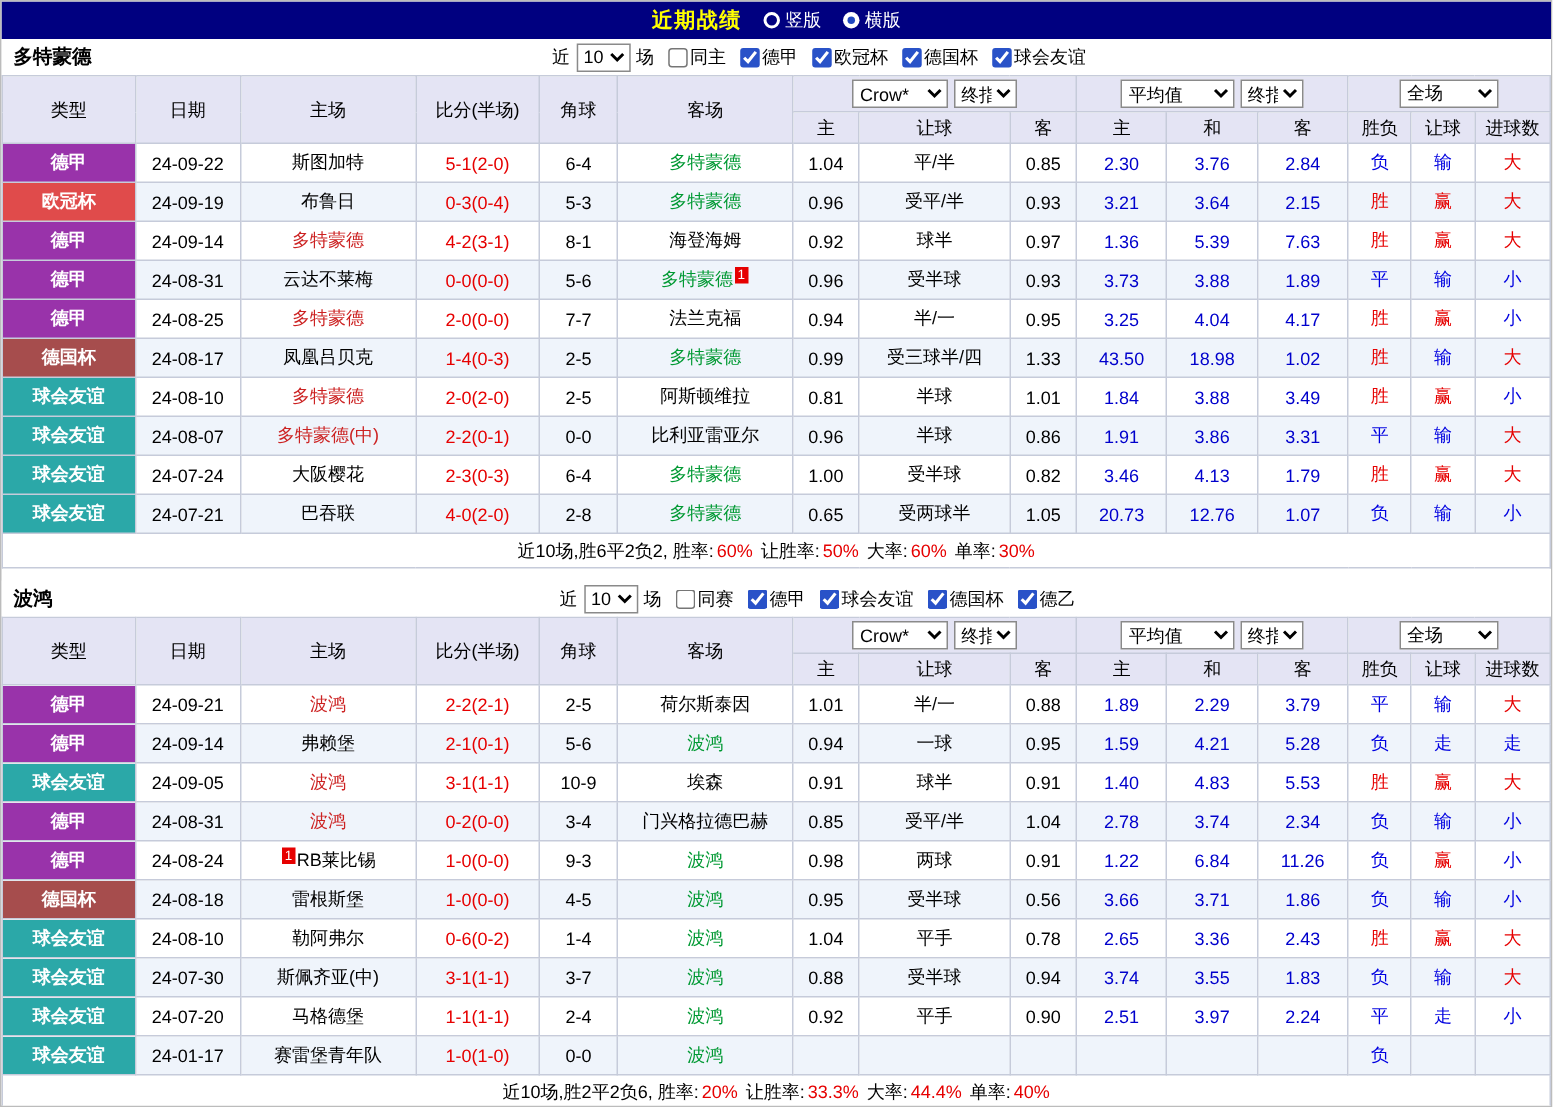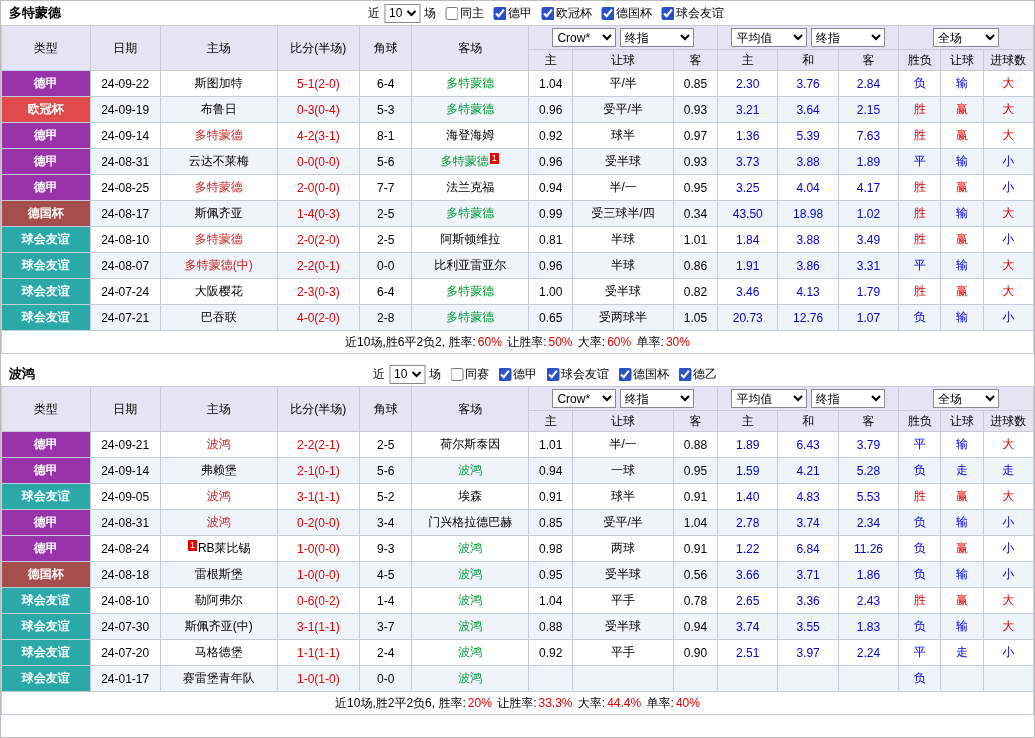--- a/index.html
+++ b/index.html
@@ -25,37 +25,50 @@
   .fcheck{display:flex;align-items:center;cursor:pointer;}
   .fcheck input{width:13px;height:13px;margin:0 2px 0 7px;accent-color:#2952c8;}
 
   
   table.grid{width:100%;border-collapse:collapse;table-layout:fixed;font-size:12px;}
   table.grid th,table.grid td{border:1px solid #c6cbda;text-align:center;padding:0 1px;overflow:hidden;white-space:nowrap;}
   table.grid thead th{background:#e4e4f4;font-weight:normal;color:#000;}
   table.grid thead tr.hrow1 th{height:23px;}
   table.grid thead tr.hrow2 th{height:20px;}
   table.grid thead select{font-size:12px;height:19px;border:1px solid #8a8a8a;background:#fff;vertical-align:middle;}
-  .sel-book{width:64px;} .sel-stage{width:74px;} .sel-avg{width:76px;} .sel-scope{width:66px;}
+  .sel-book{width:64px;} .sel-stage{width:42px;} .sel-avg{width:76px;} .sel-scope{width:66px;font-family:Liberation Mono, monospace;}
   table.grid tbody td{height:25px;}
   table.grid tbody tr.alt{background:#eff4fb;}
   td.type-cell{color:#ffffff;font-weight:bold;}
   td.score{color:#e60000;}
   td.avg{color:#0000cc;}
   td.focus-home{color:#cc2222;}
   td.focus-away{color:#009933;}
   .red-card{display:inline-block;background:#e60000;color:#ffffff;font-size:9px;line-height:11px;padding:0 2px;margin:0 1px;vertical-align:4px;font-weight:normal;}
   table.grid tfoot td.summary{height:22px;background:#ffffff;color:#000;}
   .summary span{margin:0 1px;}
 </style>
 </head>
 <body>
 
 <div class="page">
 
+  <div class="topbar">
+    <span class="title">近期战绩</span>
+    <div class="radio-group">
+      <label class="radio-opt">
+        <span class="vradio off"></span>
+        <span>竖版</span>
+      </label>
+      <label class="radio-opt">
+        <span class="vradio on"></span>
+        <span>横版</span>
+      </label>
+    </div>
+  </div>
 
   <section class="section">
     <div class="sec-head">
       <span class="team-name">多特蒙德</span>
       <div class="filters">
         <span>近</span>
         <select>
           <option>10</option>
         </select>
         <span>场</span>
@@ -213,27 +226,27 @@
             <td class="avg">3.25</td>
             <td class="avg">4.04</td>
             <td class="avg">4.17</td>
             <td style="color: rgb(230, 0, 0);">胜</td>
             <td style="color: rgb(230, 0, 0);">赢</td>
             <td style="color: rgb(0, 0, 224);">小</td>
           </tr>
           <tr class="alt">
             <td class="type-cell" style="background: rgb(166, 77, 77);">德国杯</td>
             <td>24-08-17</td>
-            <td>斯佩齐亚</td>
+            <td>凤凰吕贝克</td>
             <td class="score">1-4(0-3)</td>
             <td>2-5</td>
             <td class="focus-away">多特蒙德</td>
             <td>0.99</td>
             <td>受三球半/四</td>
-            <td>0.34</td>
+            <td>1.33</td>
             <td class="avg">43.50</td>
             <td class="avg">18.98</td>
             <td class="avg">1.02</td>
             <td style="color: rgb(230, 0, 0);">胜</td>
             <td style="color: rgb(0, 0, 224);">输</td>
             <td style="color: rgb(230, 0, 0);">大</td>
           </tr>
           <tr>
             <td class="type-cell" style="background: rgb(43, 168, 168);">球会友谊</td>
             <td>24-08-10</td>
@@ -397,21 +410,21 @@
             <td class="type-cell" style="background: rgb(153, 51, 170);">德甲</td>
             <td>24-09-21</td>
             <td class="focus-home">波鸿</td>
             <td class="score">2-2(2-1)</td>
             <td>2-5</td>
             <td>荷尔斯泰因</td>
             <td>1.01</td>
             <td>半/一</td>
             <td>0.88</td>
             <td class="avg">1.89</td>
-            <td class="avg">6.43</td>
+            <td class="avg">2.29</td>
             <td class="avg">3.79</td>
             <td style="color: rgb(0, 0, 224);">平</td>
             <td style="color: rgb(0, 0, 224);">输</td>
             <td style="color: rgb(230, 0, 0);">大</td>
           </tr>
           <tr class="alt">
             <td class="type-cell" style="background: rgb(153, 51, 170);">德甲</td>
             <td>24-09-14</td>
             <td>弗赖堡</td>
             <td class="score">2-1(0-1)</td>
@@ -425,21 +438,21 @@
             <td class="avg">5.28</td>
             <td style="color: rgb(0, 0, 224);">负</td>
             <td style="color: rgb(0, 0, 224);">走</td>
             <td style="color: rgb(0, 0, 224);">走</td>
           </tr>
           <tr>
             <td class="type-cell" style="background: rgb(43, 168, 168);">球会友谊</td>
             <td>24-09-05</td>
             <td class="focus-home">波鸿</td>
             <td class="score">3-1(1-1)</td>
-            <td>5-2</td>
+            <td>10-9</td>
             <td>埃森</td>
             <td>0.91</td>
             <td>球半</td>
             <td>0.91</td>
             <td class="avg">1.40</td>
             <td class="avg">4.83</td>
             <td class="avg">5.53</td>
             <td style="color: rgb(230, 0, 0);">胜</td>
             <td style="color: rgb(230, 0, 0);">赢</td>
             <td style="color: rgb(230, 0, 0);">大</td>

